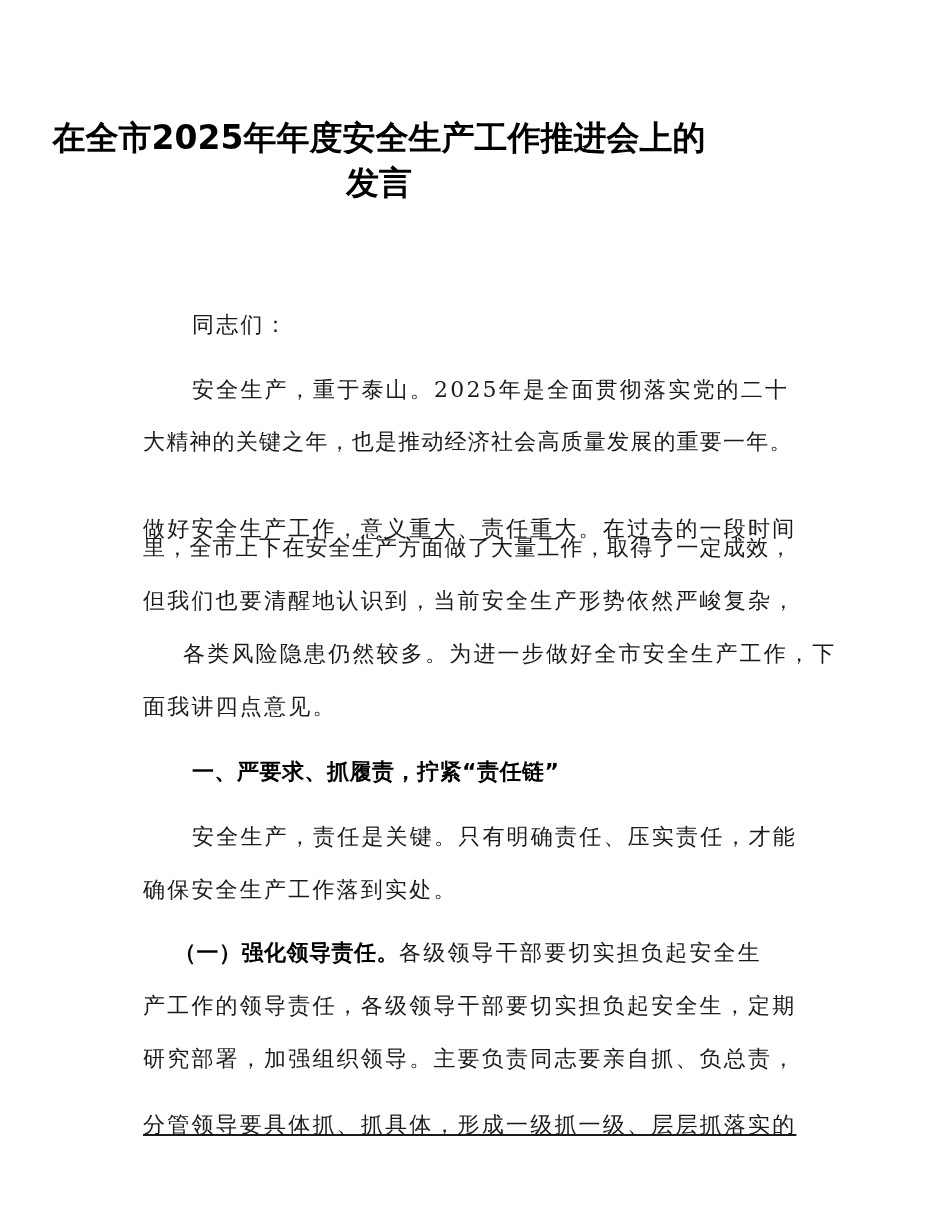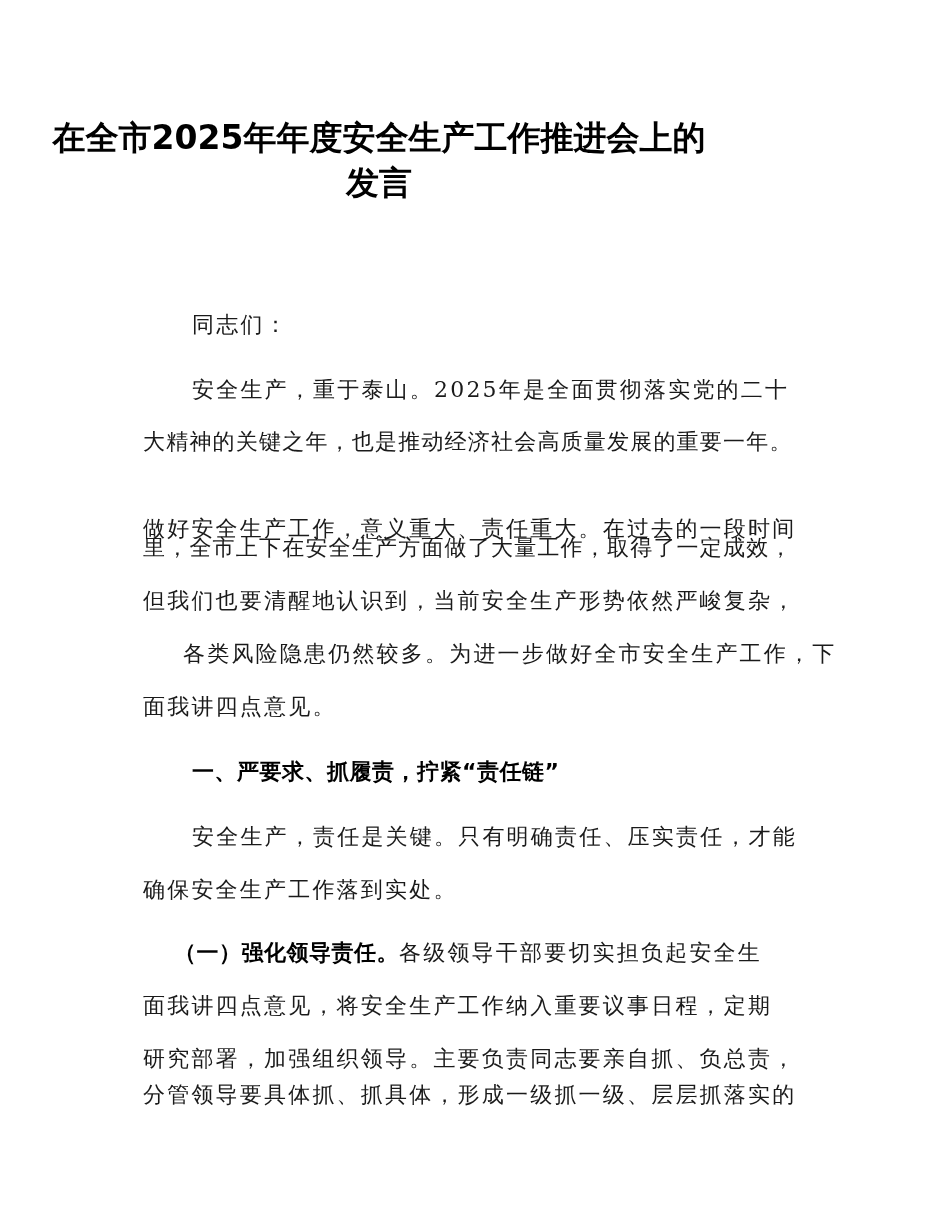--- a/index.html
+++ b/index.html
@@ -33,16 +33,16 @@
   <div class="line" style="top:692px;">面我讲四点意见。</div>
 
   <div class="line indent heading" style="top:757px;">一、严要求、抓履责，拧紧“责任链”</div>
 
   <div class="line indent" style="top:822px;">安全生产，责任是关键。只有明确责任、压实责任，才能</div>
   <div class="line" style="top:875px;">确保安全生产工作落到实处。</div>
 
   <div class="line" style="top:938px; left:174px;">
     <span class="bold">（一）强化领导责任。</span><span>各级领导干部要切实担负起安全生</span>
   </div>
-  <div class="line" style="top:991px;">面我讲四点意见，将安全生产工作纳入重要议事日程，定期</div>
+  <div class="line" style="top:991px;">产工作的领导责任，各级领导干部要切实担负起安全生，定期</div>
   <div class="line" style="top:1044px;">研究部署，加强组织领导。主要负责同志要亲自抓、负总责，</div>
-  <div class="line" style="top:1080px;">分管领导要具体抓、抓具体，形成一级抓一级、层层抓落实的</div>
+  <div class="line" style="top:1110px;text-decoration:underline;">分管领导要具体抓、抓具体，形成一级抓一级、层层抓落实的</div>
 </div>
 
 </body></html>

